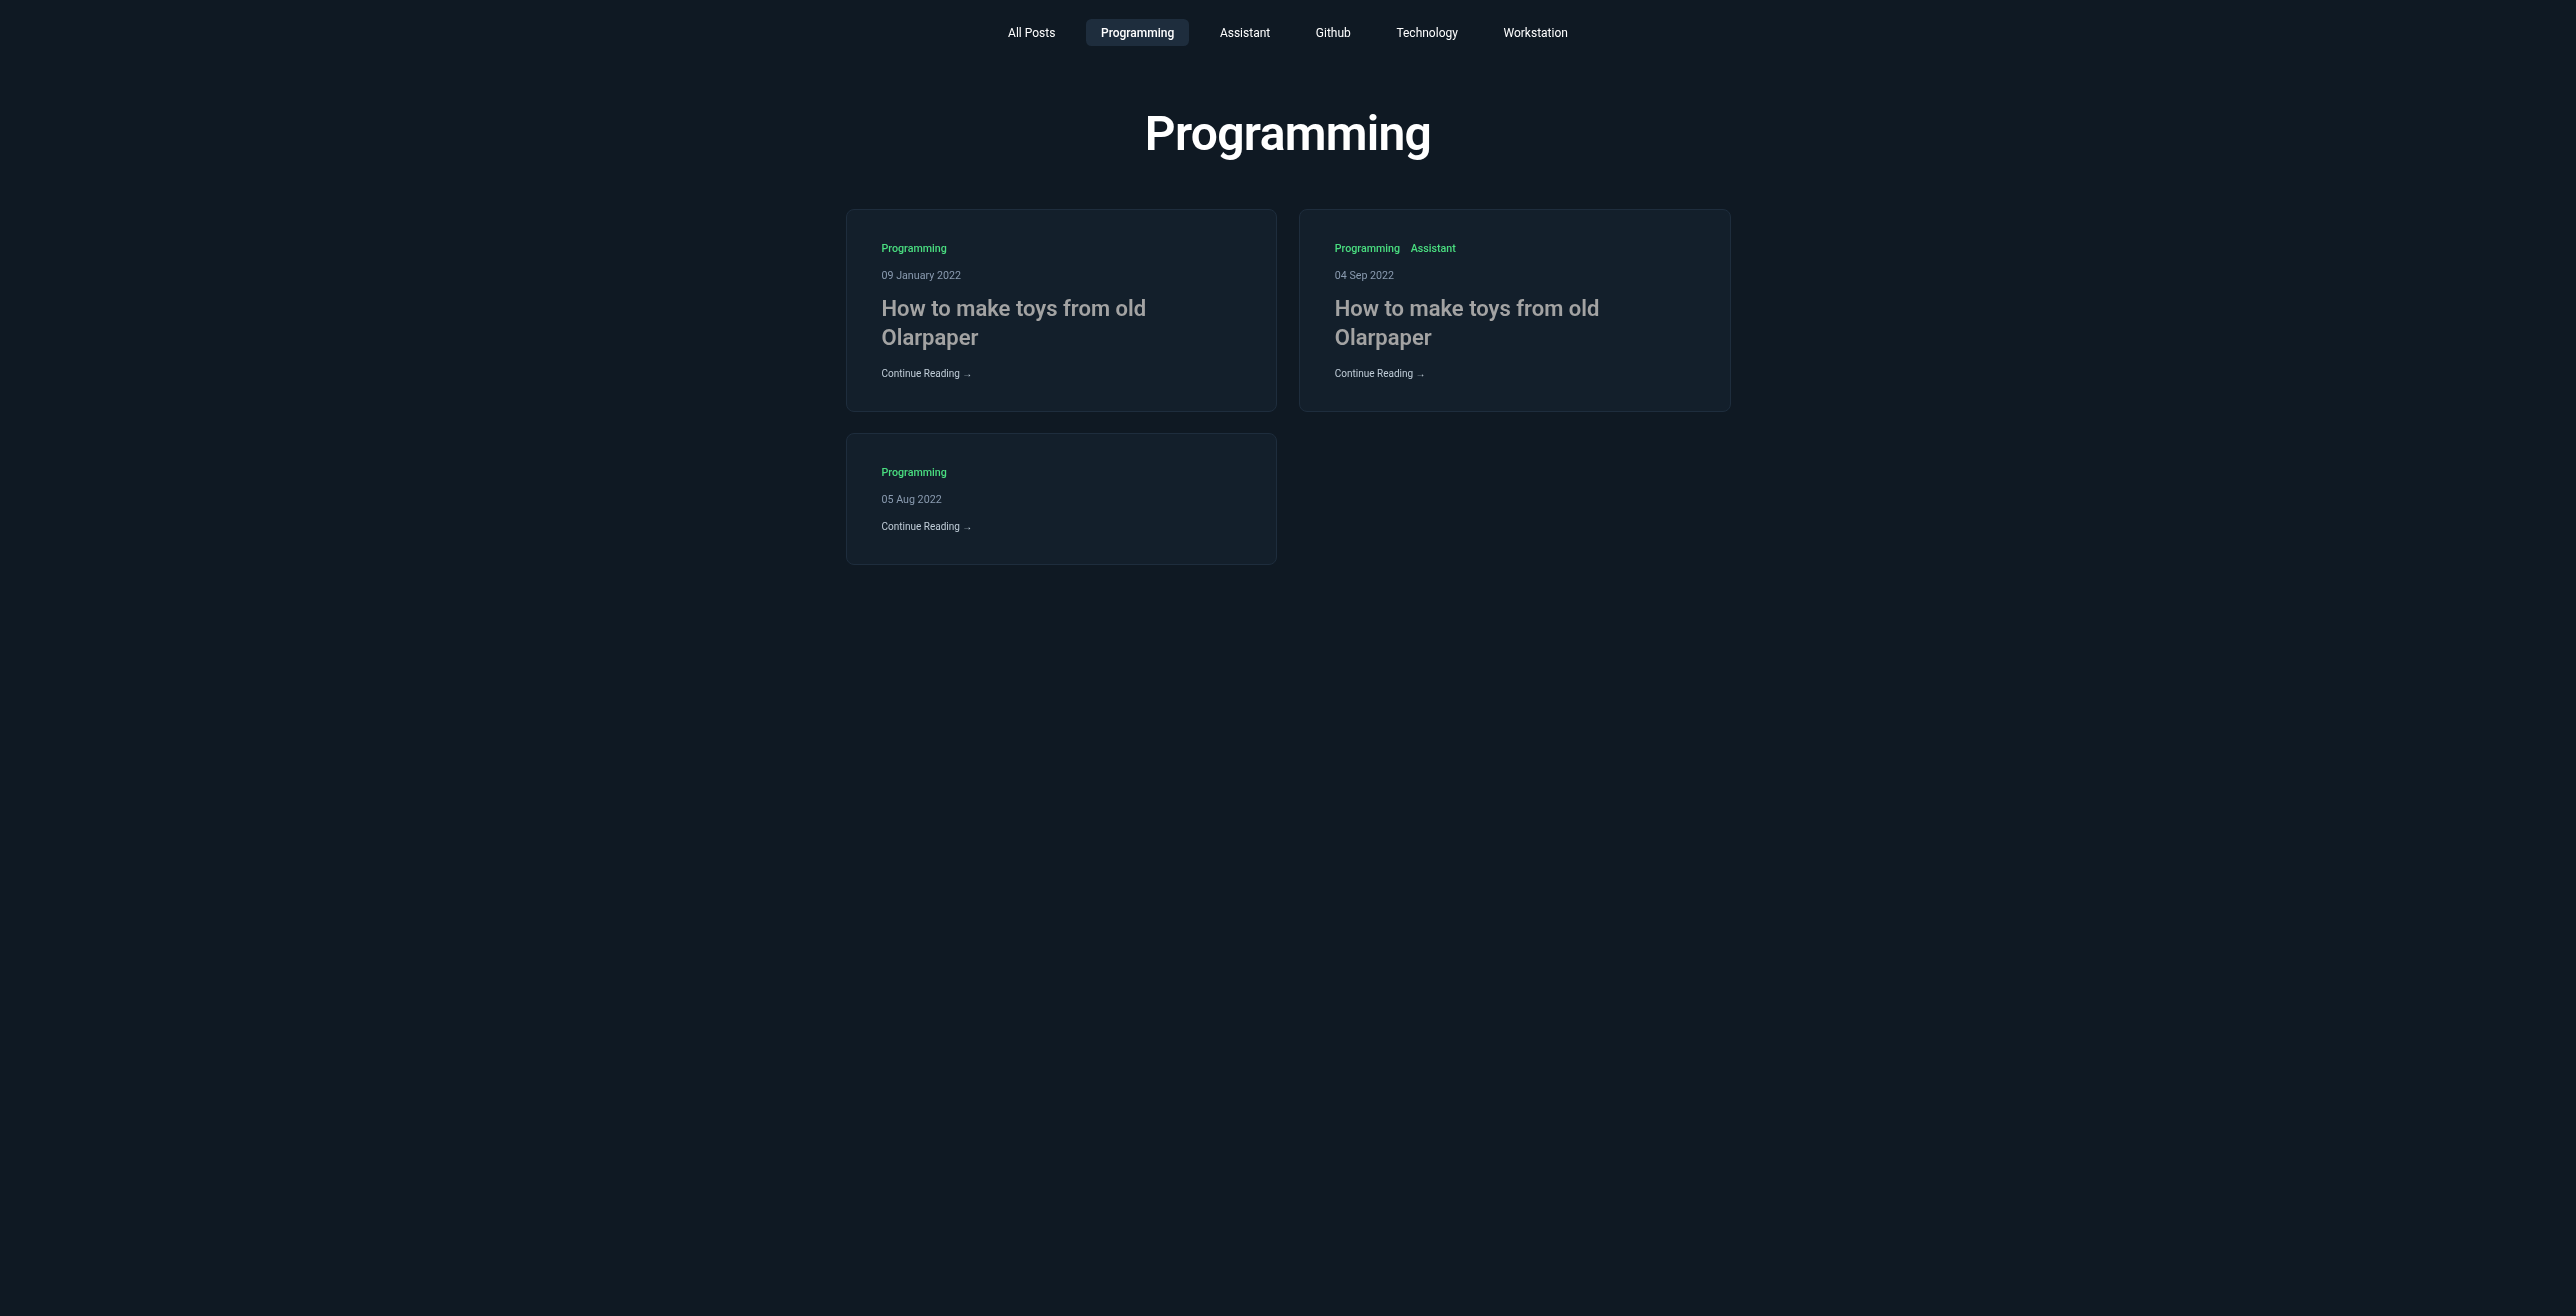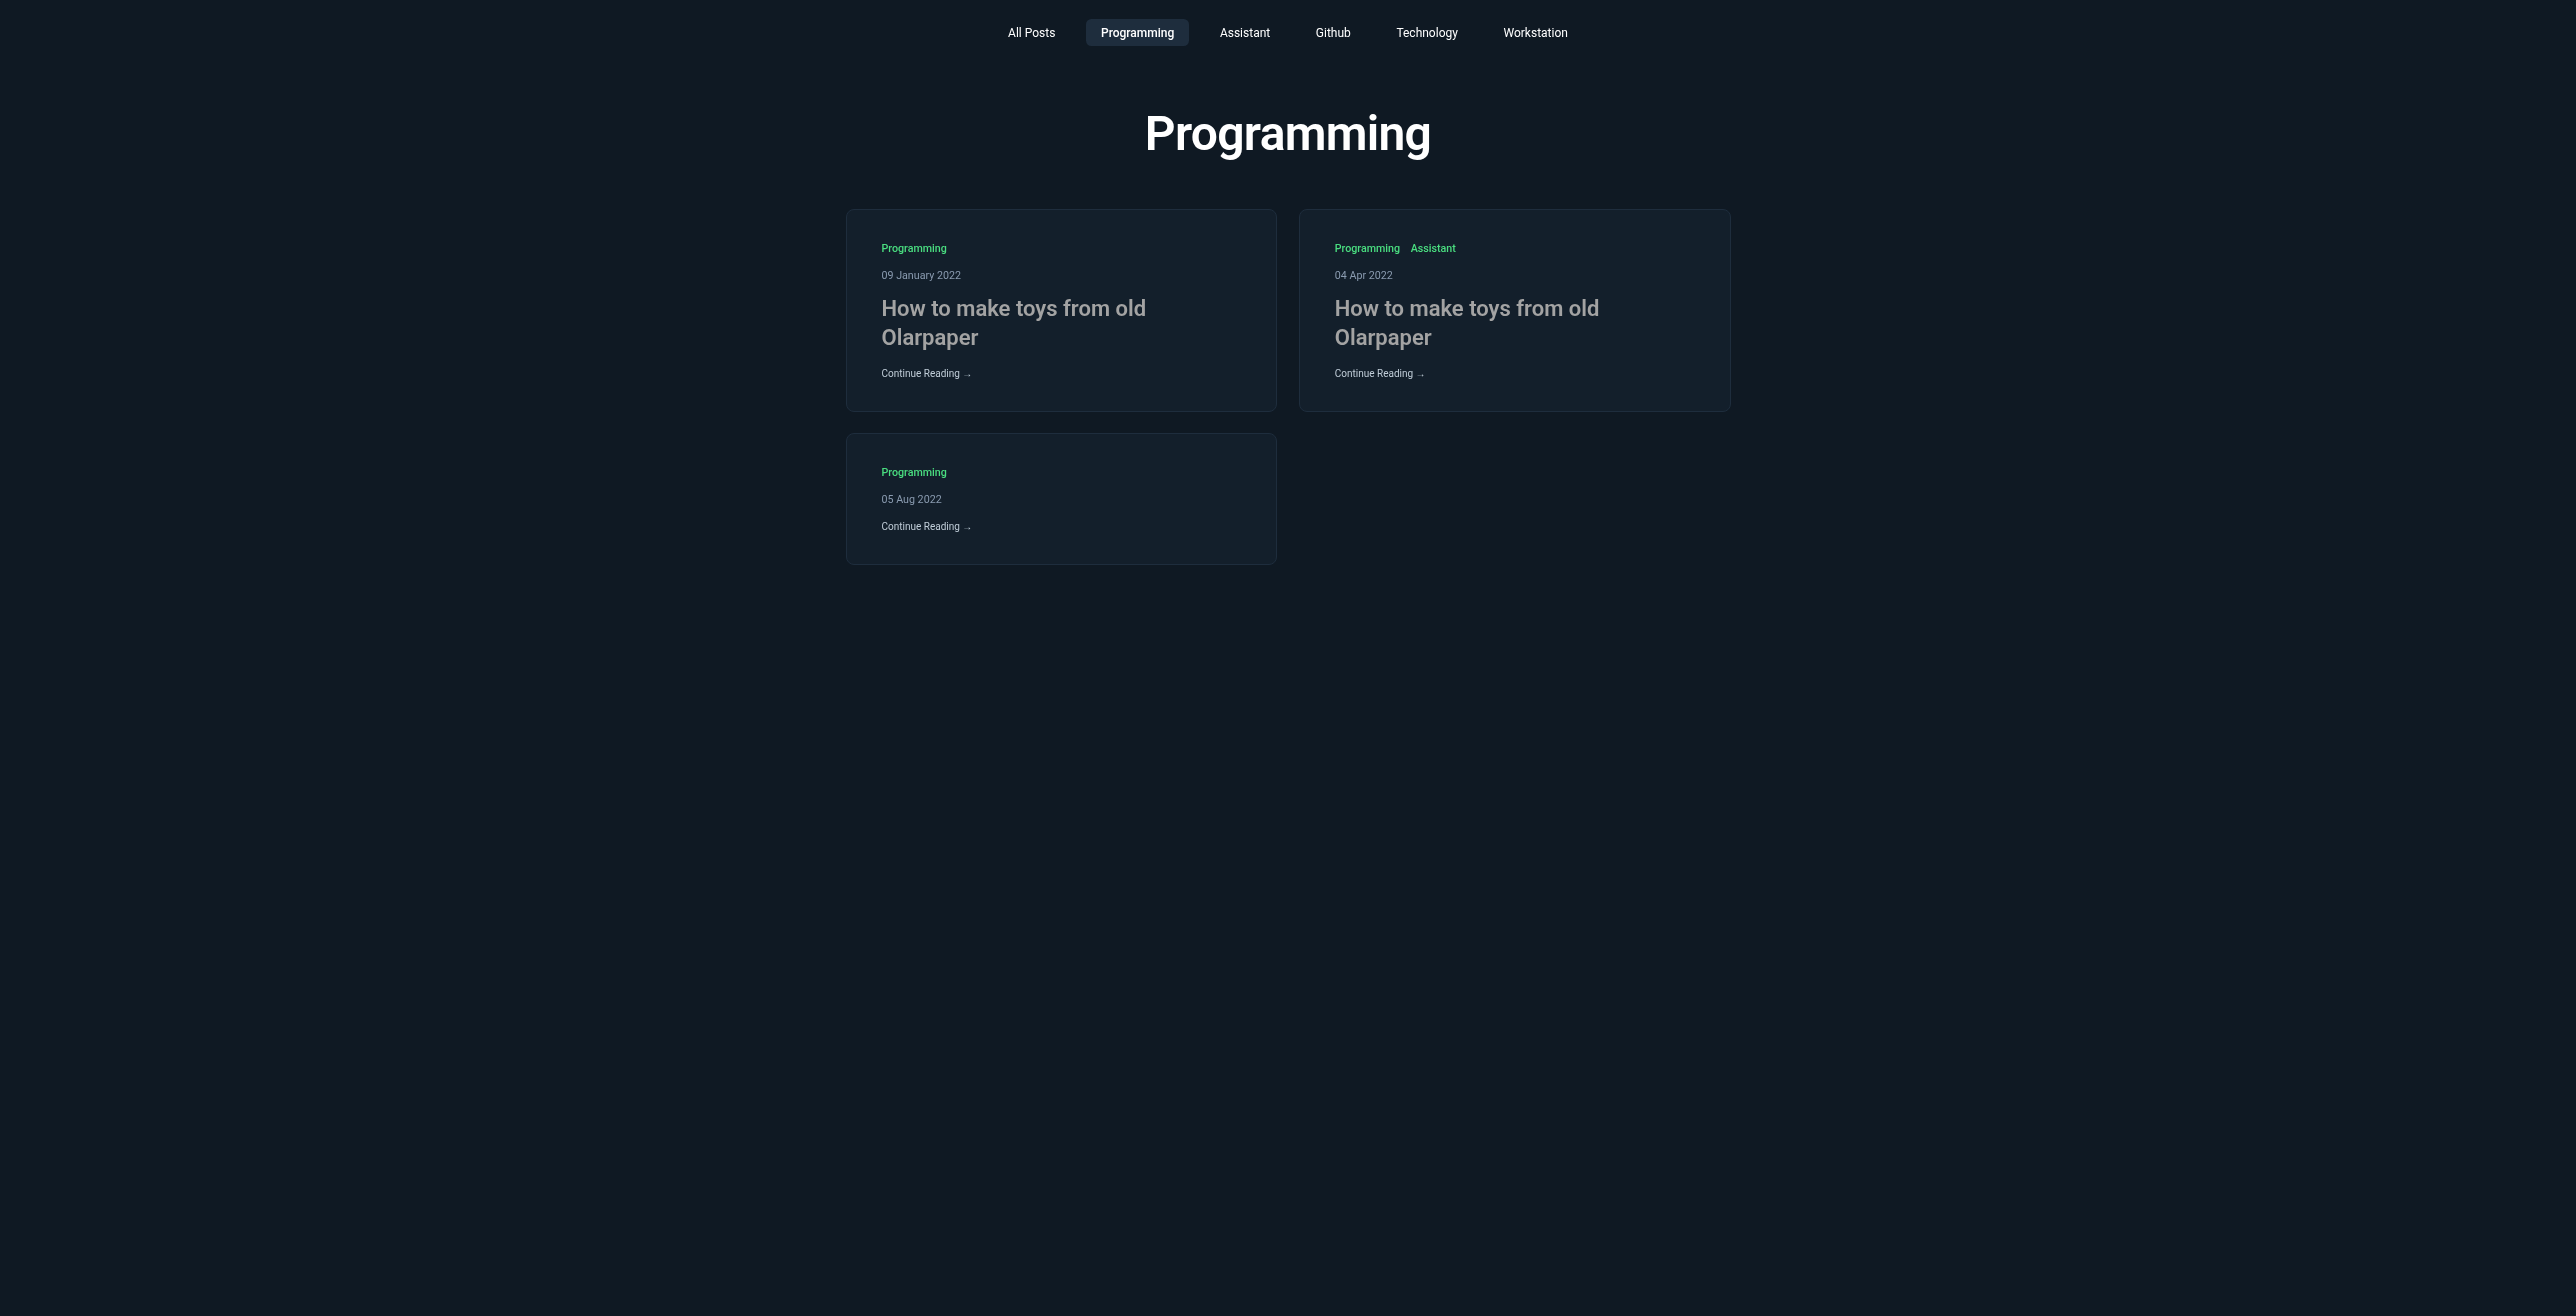--- a/index.html
+++ b/index.html
@@ -130,21 +130,21 @@
       </div>
       <div class="card-date">09 January 2022</div>
       <h2 class="card-title">How to make toys from old Olarpaper</h2>
       <div class="continue-reading">Continue Reading →</div>
     </div>
     <div class="post-card">
       <div class="card-tags">
         <span class="tag">Programming</span>
         <span class="tag">Assistant</span>
       </div>
-      <div class="card-date">04 Apr 2022</div>
+      <div class="card-date">04 Sep 2022</div>
       <h2 class="card-title">How to make toys from old Olarpaper</h2>
       <div class="continue-reading">Continue Reading →</div>
     </div>
     <div class="post-card">
       <div class="card-tags">
         <span class="tag">Programming</span>
       </div>
       <div class="card-date">05 Aug 2022</div>
       <div class="continue-reading">Continue Reading →</div>
     </div>

